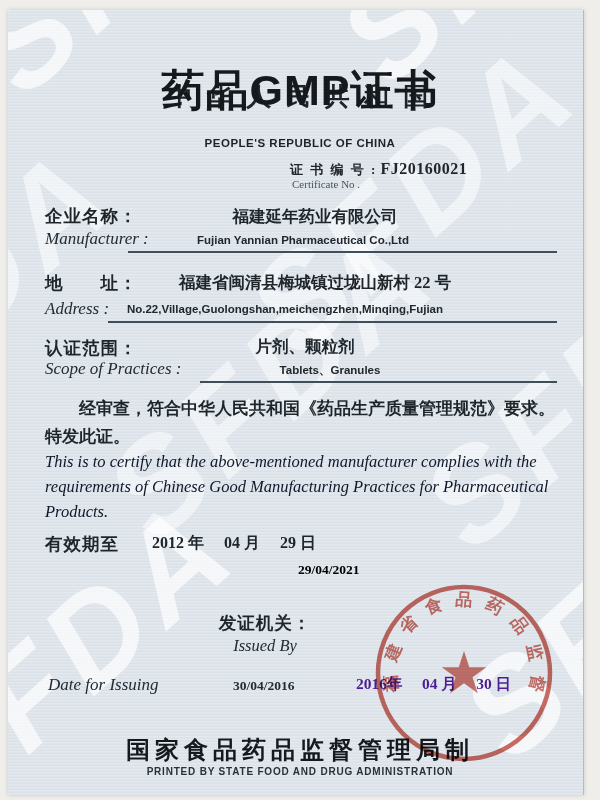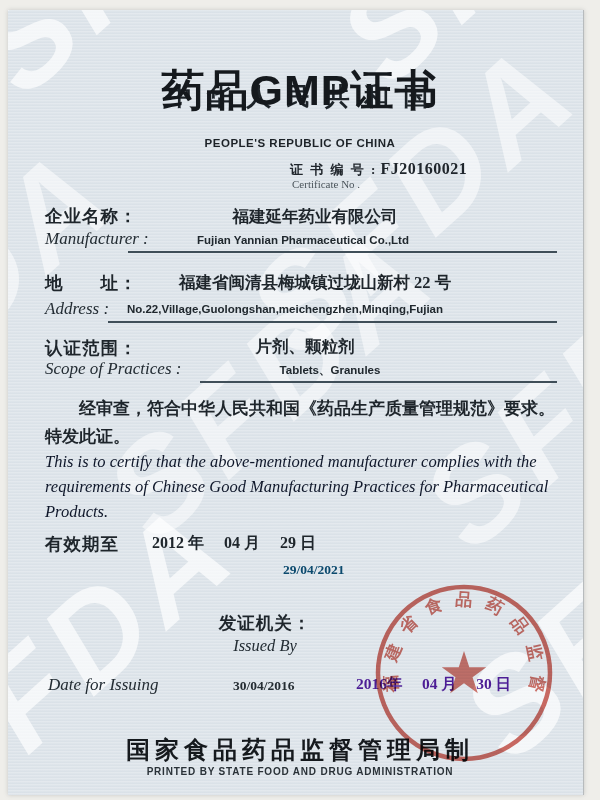--- a/index.html
+++ b/index.html
@@ -72,21 +72,21 @@
   #scope-ve{left:205px;top:363px;width:250px;}
   #scope-ul{left:200px;top:381px;width:357px;}
   
   #stmt-zh1{left:45px;top:397px;width:520px;font-weight:600;font-size:17px;text-indent:2em;white-space:nowrap;color:#1e252b;}
   #stmt-zh2{left:45px;top:425px;font-weight:600;font-size:17px;color:#1e252b;}
   #stmt-en{left:45px;top:449px;width:522px;font-style:italic;font-size:16.5px;line-height:25px;color:#0f172a;}
   
   #valid-lz{left:45px;top:532px;}
   #valid-vz{left:152px;top:533px;font-weight:bold;font-size:16px;white-space:pre;color:#1e252b;}
   #valid-le{left:45px;top:559px;}
-  #valid-ve{left:283px;top:562px;font-size:13.5px;font-weight:600;color:#0c4a6e;}
+  #valid-ve{left:298px;top:562px;font-size:13.5px;font-weight:600;color:#000000;}
   
   #issuer-zh{left:160px;top:611px;width:210px;text-align:center;}
   #issuer-en{left:160px;top:636px;width:210px;text-align:center;font-style:italic;font-size:16.5px;color:#232c33;}
   
   #date-le{left:48px;top:675px;}
   #date-ve{left:193px;top:678px;font-size:13.5px;font-weight:600;color:#242c32;margin-left:40px;}
   #date-vz{left:356px;top:674px;font-weight:bold;font-size:15.5px;white-space:pre;color:#4c1d95;}
   
   #footer-zh{top:734px;font-weight:bold;font-size:24px;letter-spacing:5px;color:#15191d;}
   #footer-en{top:766px;font-family:"Liberation Sans", sans-serif;font-weight:bold;font-size:10px;letter-spacing:.8px;color:#2a3238;}

